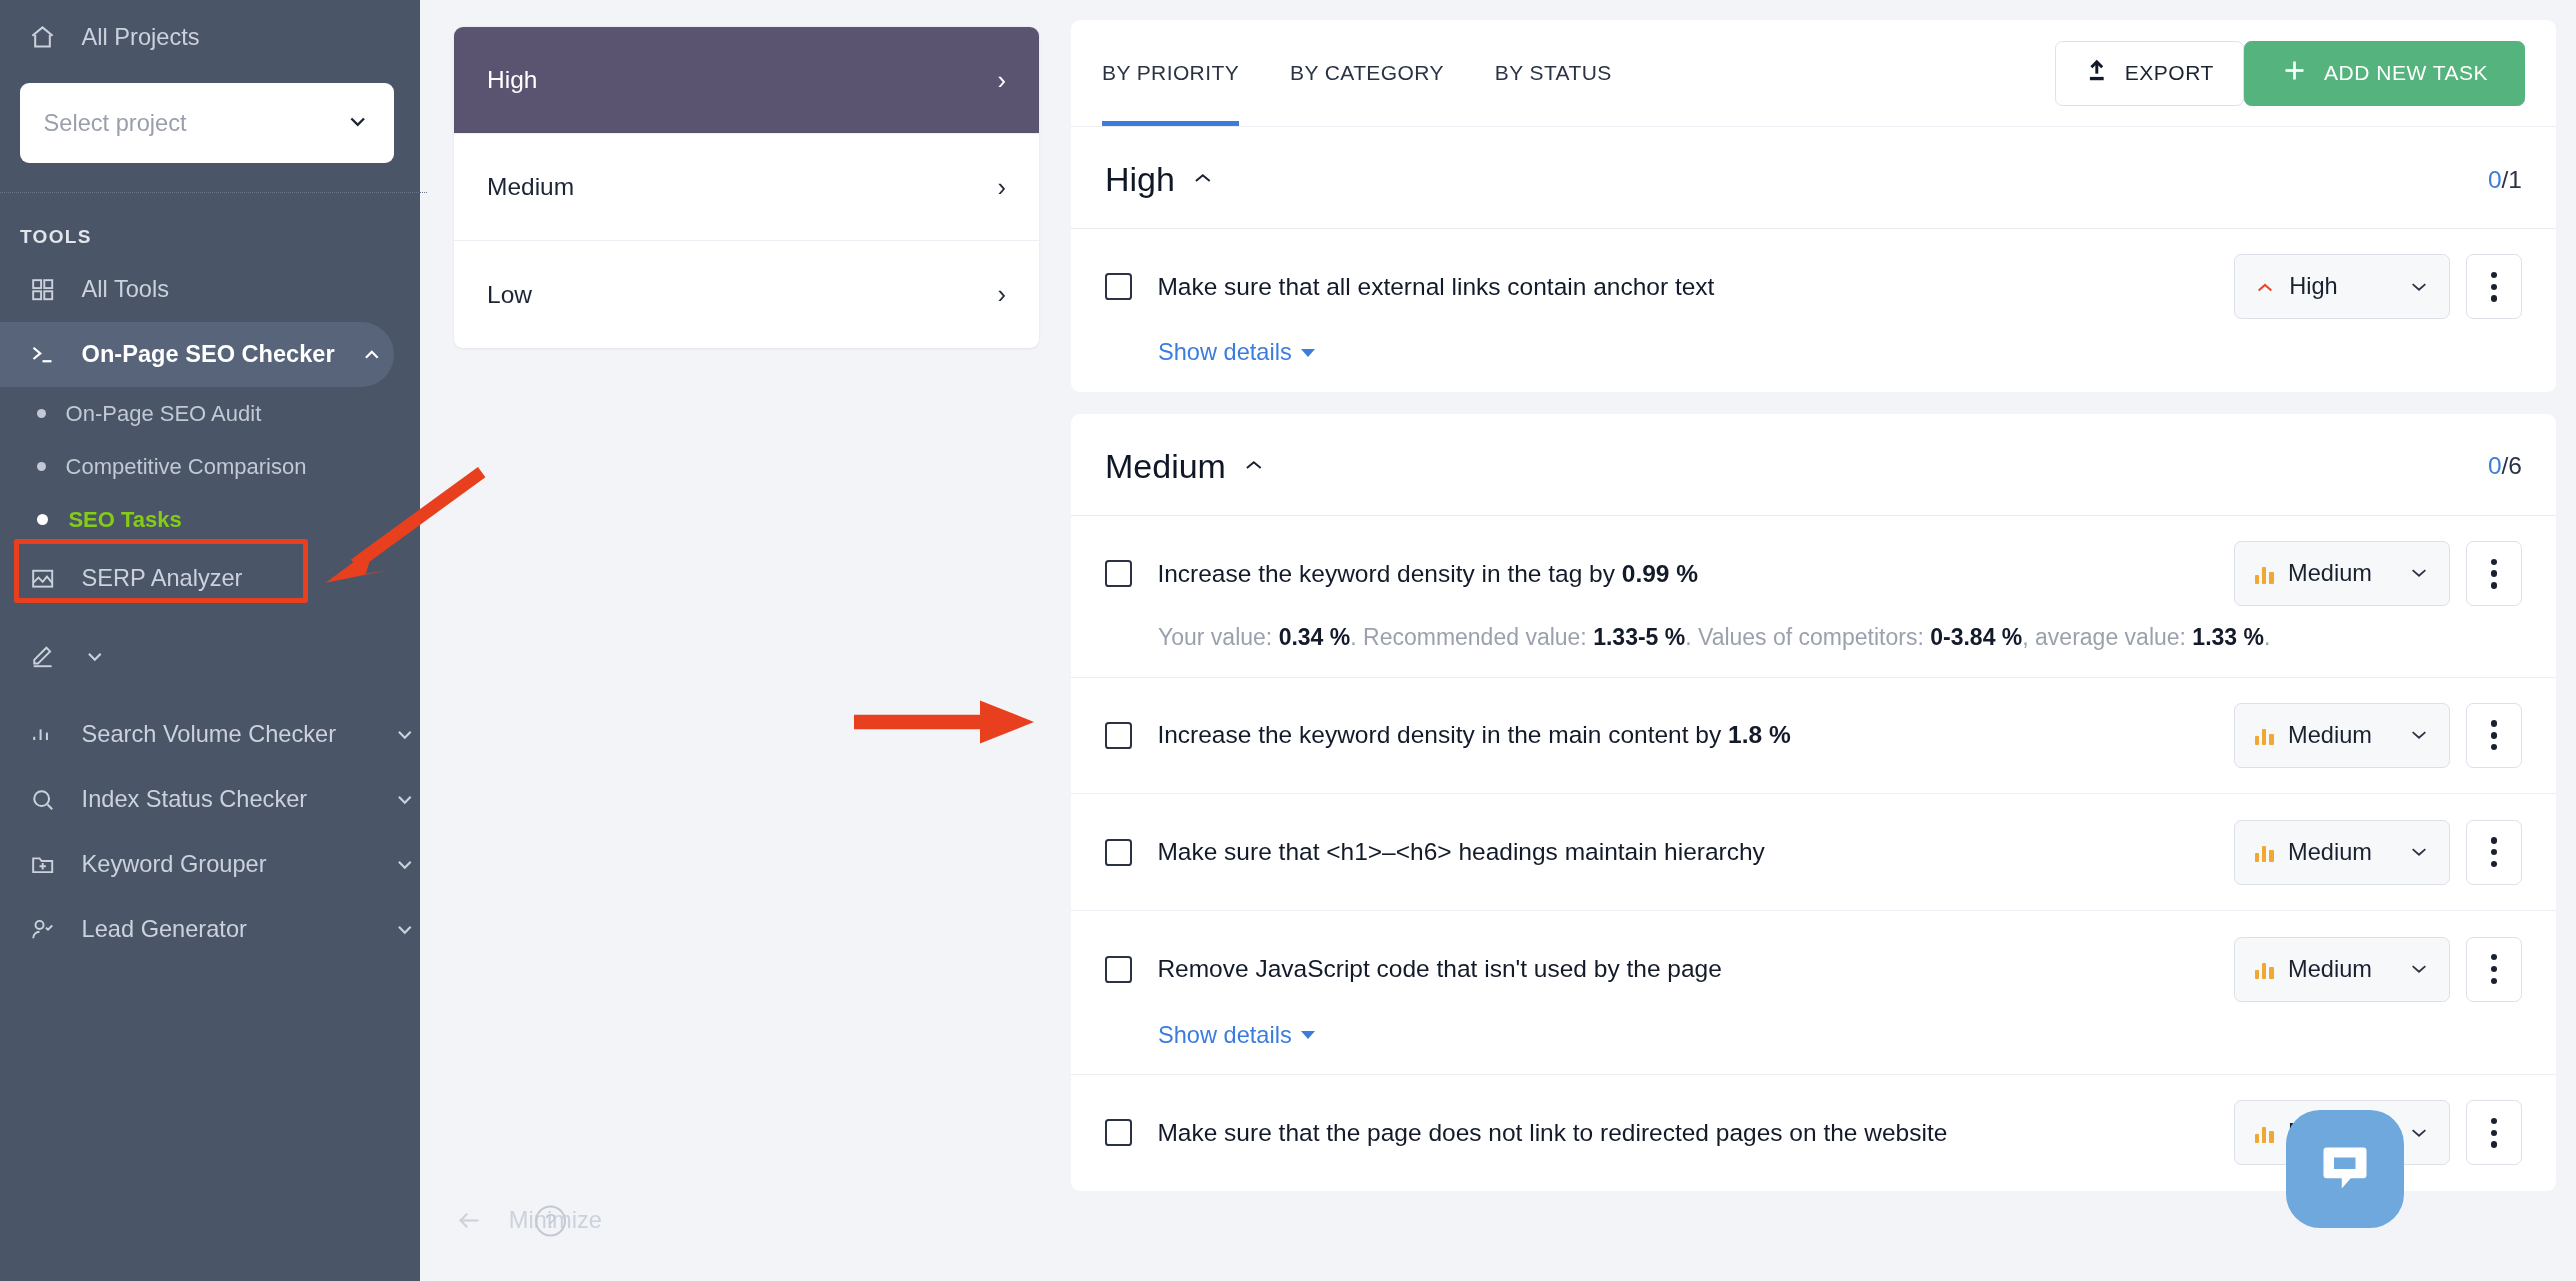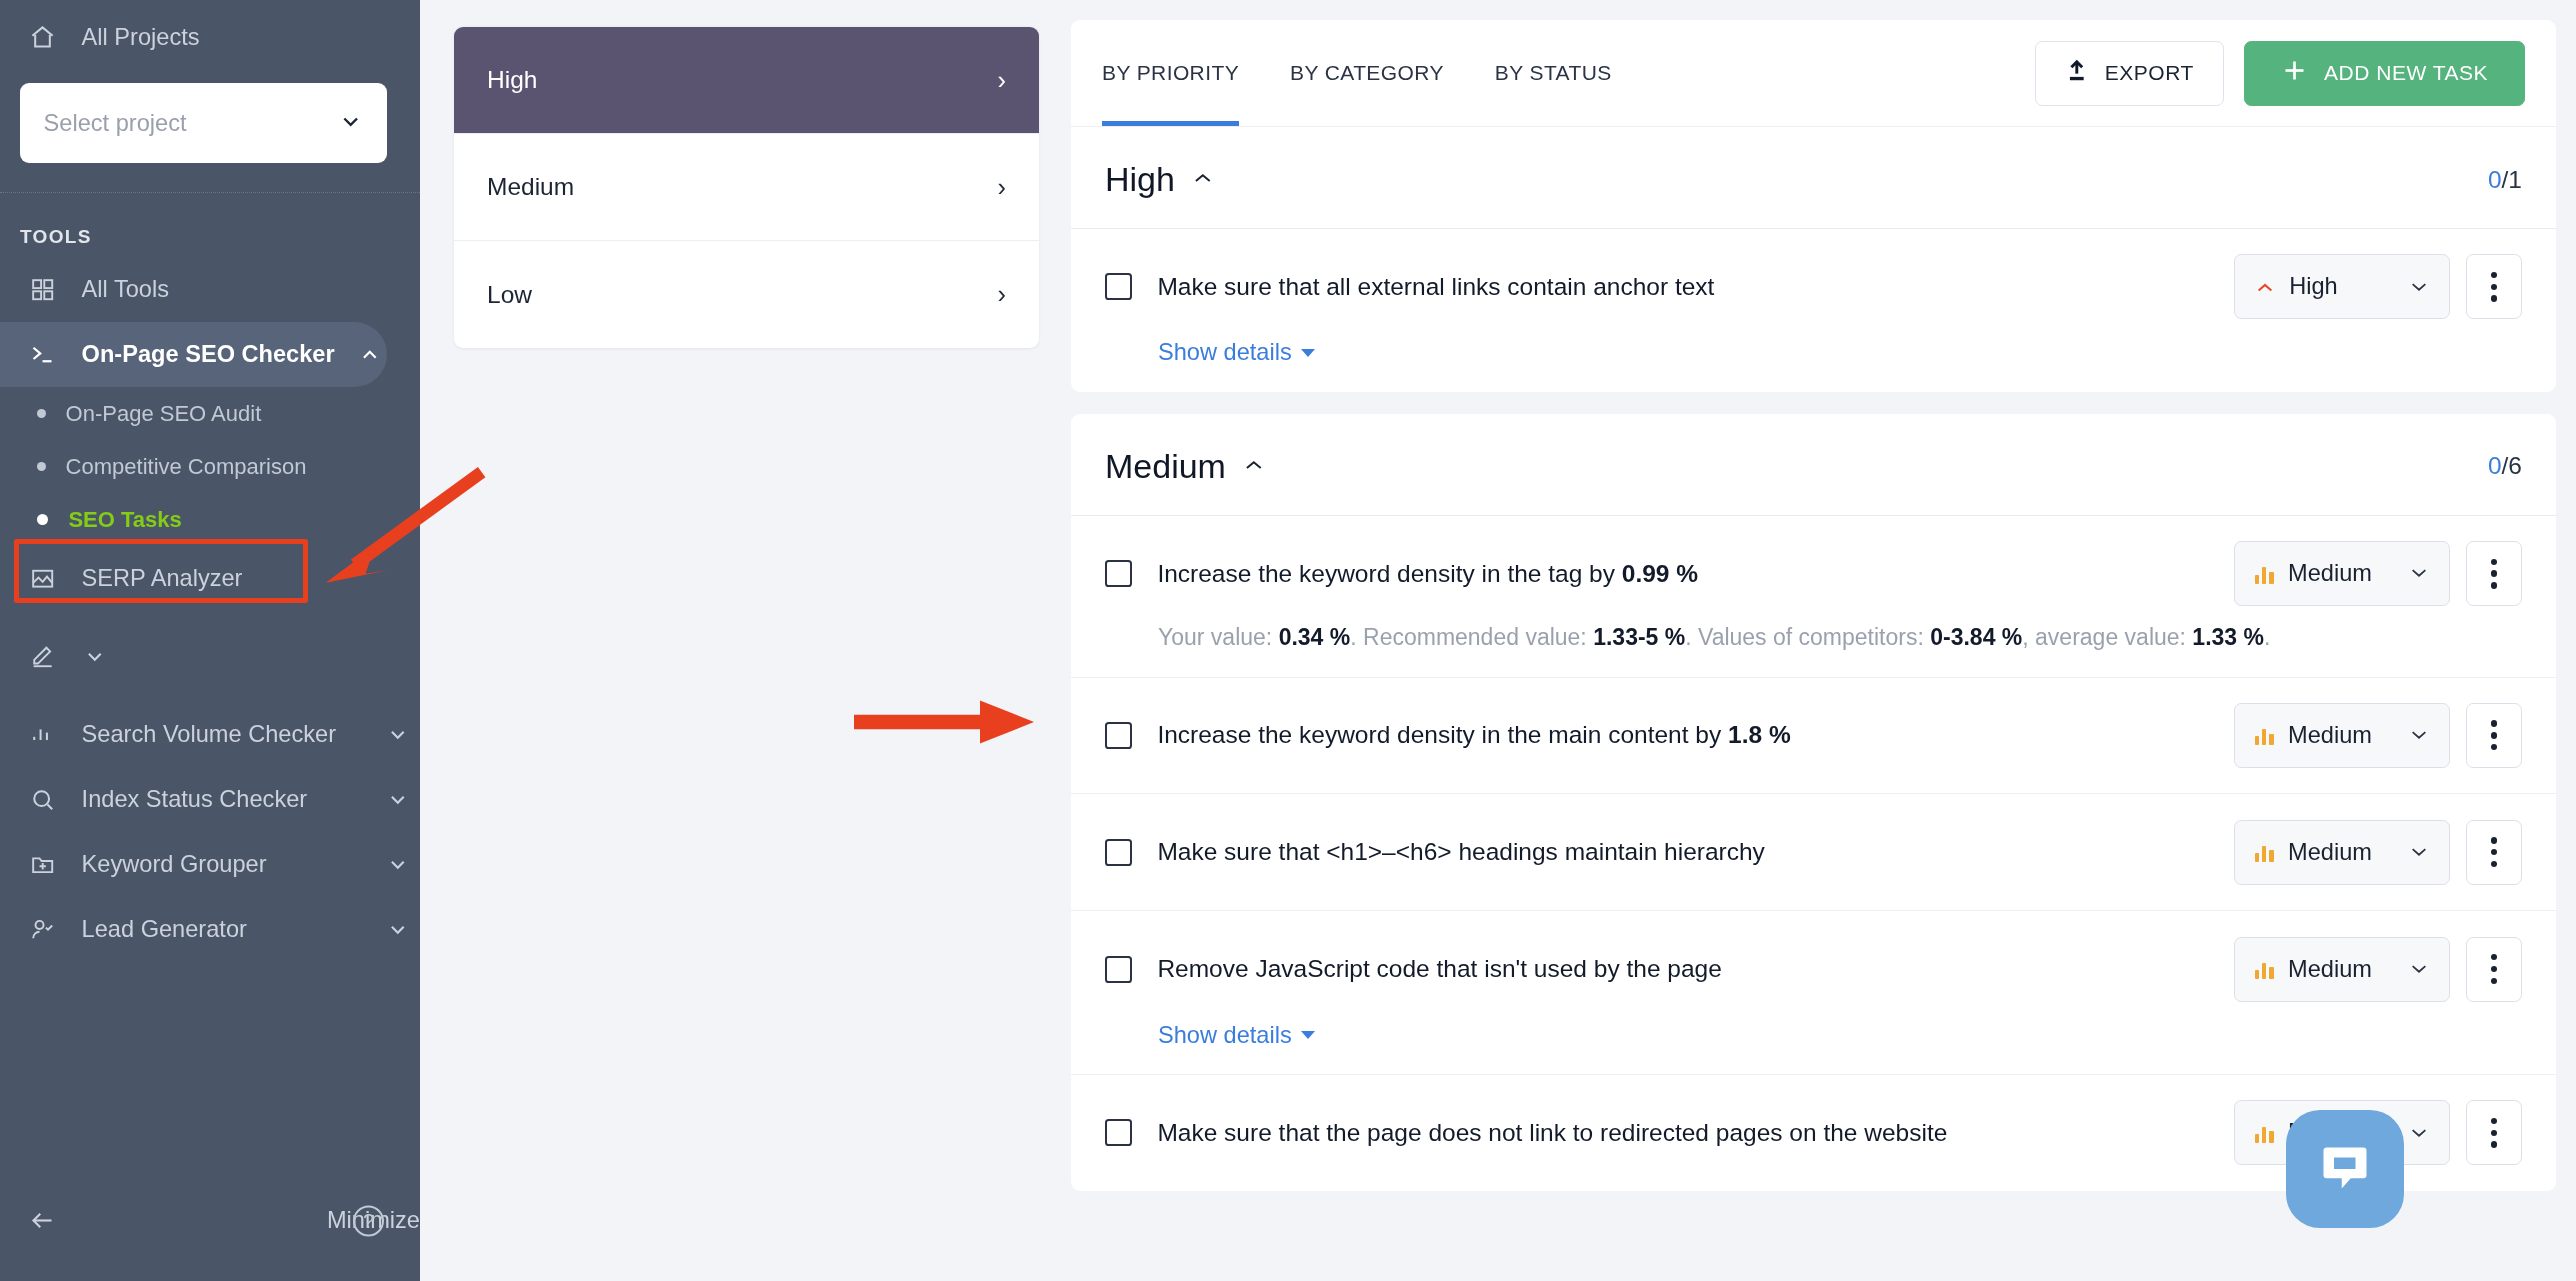--- a/index.html
+++ b/index.html
@@ -11,21 +11,21 @@
   }
   .app { position: relative; width: 2576px; height: 1282px; display: flex; }
 
   
   .sidebar {
     width: 420px; height: 1282px;
     background: #4a5568;
     color: #cdd3dd;
     position: relative;
     flex: 0 0 420px;
-    display: flex; flex-direction: column; gap: 28px;
+    display: flex; flex-direction: row;
   }
   .sb-top { padding-top: 5.4px; }
   .sb-row {
     display: flex; align-items: center;
     height: 65px;
     padding-left: 27px;
     gap: 23.6px;
     font-size: 23.6px;
     color: #ccd2dc;
     cursor: pointer;
@@ -144,21 +144,21 @@
     color: #2b3445;
     height: 100%;
     display: flex; align-items: center;
     position: relative;
     cursor: pointer;
   }
   .tab.active::after {
     content: ""; position: absolute; left: 0; right: 0; bottom: 0;
     height: 5.4px; background: #3b7ddd;
   }
-  .tb-actions { margin-left: auto; display: flex; align-items: flex-start; gap: 20px; }
+  .tb-actions { margin-left: auto; display: flex; align-items: flex-start; }
   .btn {
     display: flex; align-items: center; gap: 16.3px;
     height: 65px; padding: 0 29px;
     border-radius: 7.3px;
     font-size: 21px; letter-spacing: 0.5px;
     cursor: pointer;
   }
   .btn-export { background: #fff; border: 1.8px solid #dfe2ea; color: #1b2432; }
   .btn-add { background: #55b37e; border: 1.8px solid #55b37e; color: #fff; padding: 0 36px; }
 

